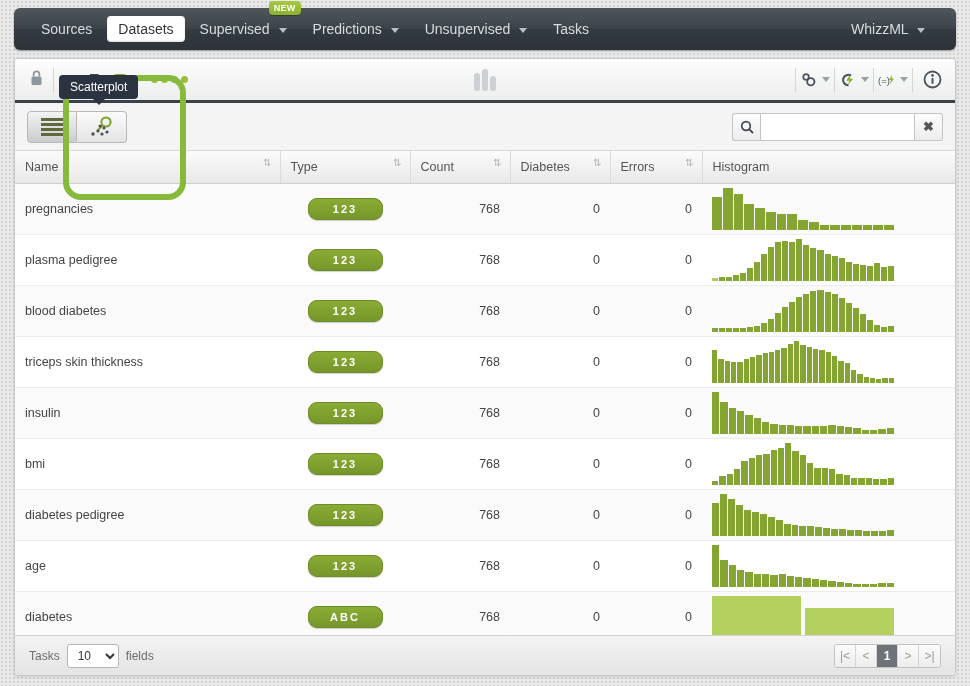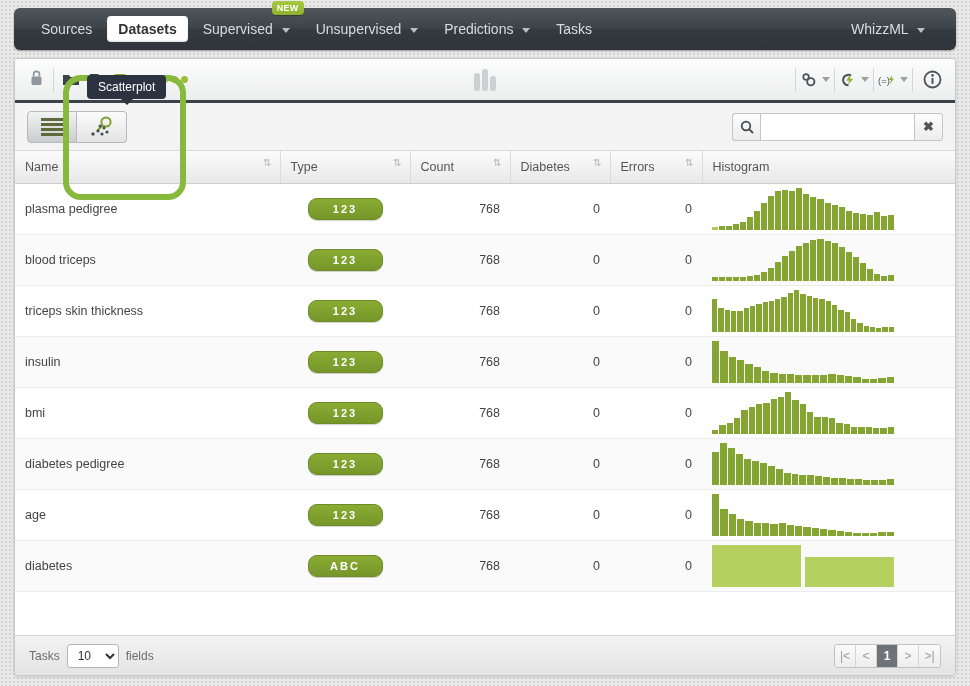--- a/index.html
+++ b/index.html
@@ -24,21 +24,21 @@
     box-shadow: 0 1px 2px rgba(0,0,0,.35);
   }
   .nav-item {
     position: relative;
     color: #d8dcde; font-size: 14px;
     padding: 5px 11px; margin-right: 4px;
     border-radius: 4px; white-space: nowrap;
     cursor: pointer;
   }
   .nav-item.active {
-    background: #ffffff; color: #333; font-weight: bold;
+    background: #ffffff; color: #333; font-weight: normal;
     box-shadow: inset 0 -1px 2px rgba(0,0,0,.15);
   }
   .caret {
     display: inline-block; margin-left: 5px;
     width: 0; height: 0;
     border-left: 4px solid transparent;
     border-right: 4px solid transparent;
     border-top: 5px solid #b9bfc3;
     vertical-align: middle;
   }
@@ -137,21 +137,21 @@
   .search-clear { border-radius: 0 3px 3px 0; border-left: none; font-size: 13px; font-weight: bold;}
   .search-input {
     width: 155px; height: 28px;
     border: 1px solid #c5c5c5;
     padding: 0 6px; font-size: 12px; outline: none;
     background: #fff;
   }
 
   
   .tooltip {
-    position: absolute; left: 72px; top: 16px;
+    position: absolute; left: 44px; top: 16px;
     background: #2b3340; color: #fff;
     font-size: 12px; padding: 5px 11px; border-radius: 4px;
     white-space: nowrap; z-index: 40;
   }
   .tooltip::after {
     content:""; position: absolute; left: 50%; margin-left: -6px; bottom: -6px;
     width: 0; height: 0;
     border-left: 6px solid transparent; border-right: 6px solid transparent;
     border-top: 6px solid #2b3340;
   }
@@ -239,25 +239,25 @@
     </div>
     <div class="nav-item active">
       <span>Datasets</span>
     </div>
     <div class="nav-item">
       <span>Supervised</span>
       <span class="caret"></span>
       <span class="new-badge">NEW</span>
     </div>
     <div class="nav-item">
+      <span>Predictions</span>
+      <span class="caret"></span>
+    </div>
+    <div class="nav-item">
       <span>Unsupervised</span>
-      <span class="caret"></span>
-    </div>
-    <div class="nav-item">
-      <span>Predictions</span>
       <span class="caret"></span>
     </div>
     <div class="nav-item">
       <span>Tasks</span>
     </div>
     <div class="nav-item nav-right">
       <span>WhizzML</span>
       <span class="caret"></span>
     </div>
   </div>
@@ -410,20 +410,48 @@
           <th>
             <span>Errors</span>
             <span class="sortico">⇅</span>
           </th>
           <th style="border-right:none">
             <span>Histogram</span>
           </th>
         </tr>
       </thead>
       <tbody>
+          <tr class="odd">
+            <td>pregnancies</td>
+            <td class="typecell"><span class="pill">123</span></td>
+            <td class="num">768</td>
+            <td class="num">0</td>
+            <td class="num">0</td>
+            <td>
+              <div class="hist">
+                <i style="height: 33px;"></i>
+                <i style="height: 42px;"></i>
+                <i style="height: 36px;"></i>
+                <i style="height: 26px;"></i>
+                <i style="height: 22px;"></i>
+                <i style="height: 18px;"></i>
+                <i style="height: 16px;"></i>
+                <i style="height: 16px;"></i>
+                <i style="height: 10px;"></i>
+                <i style="height: 8px;"></i>
+                <i style="height: 5px;"></i>
+                <i style="height: 5px;"></i>
+                <i style="height: 5px;"></i>
+                <i style="height: 5px;"></i>
+                <i style="height: 5px;"></i>
+                <i style="height: 5px;"></i>
+                <i style="height: 5px;"></i>
+              </div>
+            </td>
+          </tr>
           <tr class="even">
             <td>plasma pedigree</td>
             <td class="typecell"><span class="pill">123</span></td>
             <td class="num">768</td>
             <td class="num">0</td>
             <td class="num">0</td>
             <td>
               <div class="hist">
                 <i class="lite" style="height: 3px;"></i>
                 <i style="height: 4px;"></i>
@@ -448,21 +476,21 @@
                 <i style="height: 17px;"></i>
                 <i style="height: 16px;"></i>
                 <i style="height: 15px;"></i>
                 <i style="height: 18px;"></i>
                 <i style="height: 14px;"></i>
                 <i style="height: 15px;"></i>
               </div>
             </td>
           </tr>
           <tr class="odd">
-            <td>blood triceps</td>
+            <td>blood diabetes</td>
             <td class="typecell"><span class="pill">123</span></td>
             <td class="num">768</td>
             <td class="num">0</td>
             <td class="num">0</td>
             <td>
               <div class="hist">
                 <i style="height: 4px;"></i>
                 <i style="height: 4px;"></i>
                 <i style="height: 4px;"></i>
                 <i style="height: 4px;"></i>

